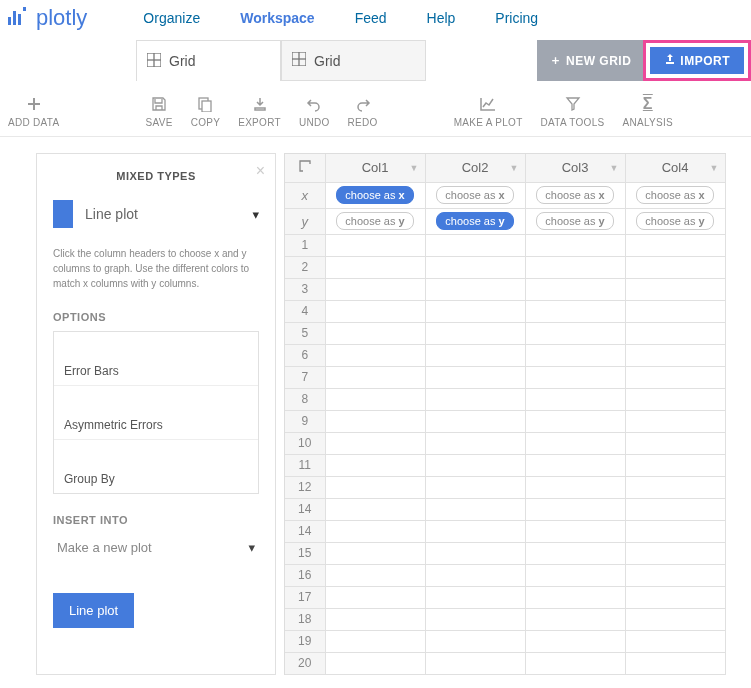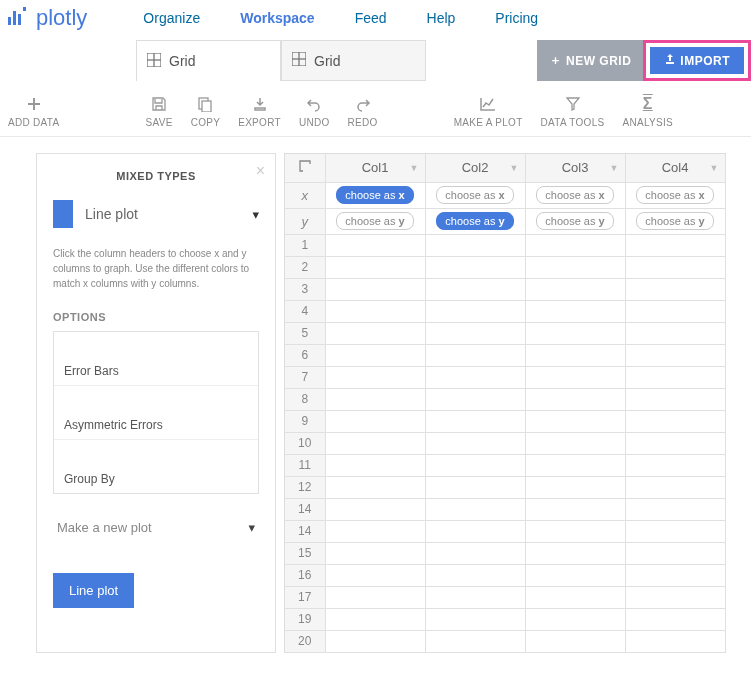--- a/index.html
+++ b/index.html
@@ -211,20 +211,21 @@
       <span class="label">Line plot</span>
       <span class="caret">▾</span>
     </div>
     <div class="help-text">Click the column headers to choose x and y columns to graph. Use the different colors to match x columns with y columns.</div>
     <div class="section-label">OPTIONS</div>
     <div class="opts" id="opts">
         <div class="opt">Error Bars</div>
         <div class="opt">Asymmetric Errors</div>
         <div class="opt">Group By</div>
       </div>
+    <div class="section-label">INSERT INTO</div>
     <div class="insert-sel">
       <span class="label">Make a new plot</span>
       <span class="caret">▾</span>
     </div>
     <button class="go-btn">Line plot</button>
   </div>
 
   <div class="grid">
     <table id="gridtable">
         <tbody>
@@ -364,20 +365,27 @@
             <td class="cell"></td>
           </tr>
           <tr>
             <td class="rownum">17</td>
             <td class="cell"></td>
             <td class="cell"></td>
             <td class="cell"></td>
             <td class="cell"></td>
           </tr>
           <tr>
+            <td class="rownum">18</td>
+            <td class="cell"></td>
+            <td class="cell"></td>
+            <td class="cell"></td>
+            <td class="cell"></td>
+          </tr>
+          <tr>
             <td class="rownum">19</td>
             <td class="cell"></td>
             <td class="cell"></td>
             <td class="cell"></td>
             <td class="cell"></td>
           </tr>
           <tr>
             <td class="rownum">20</td>
             <td class="cell"></td>
             <td class="cell"></td>

